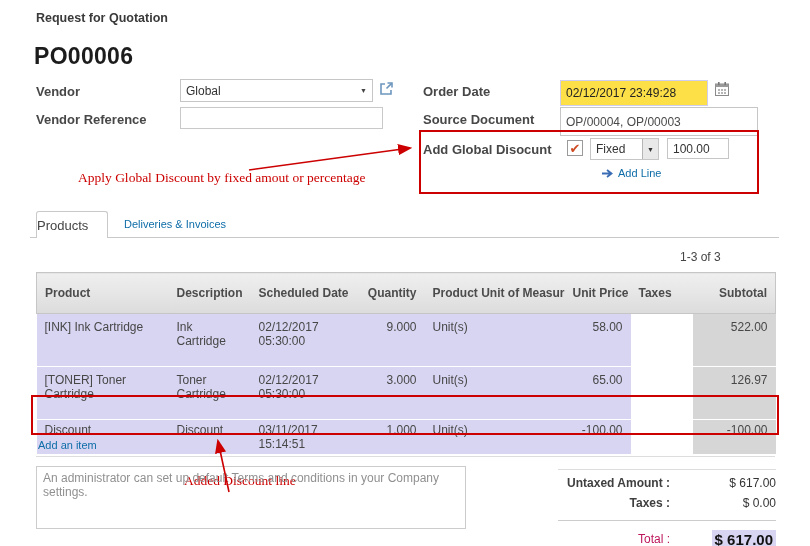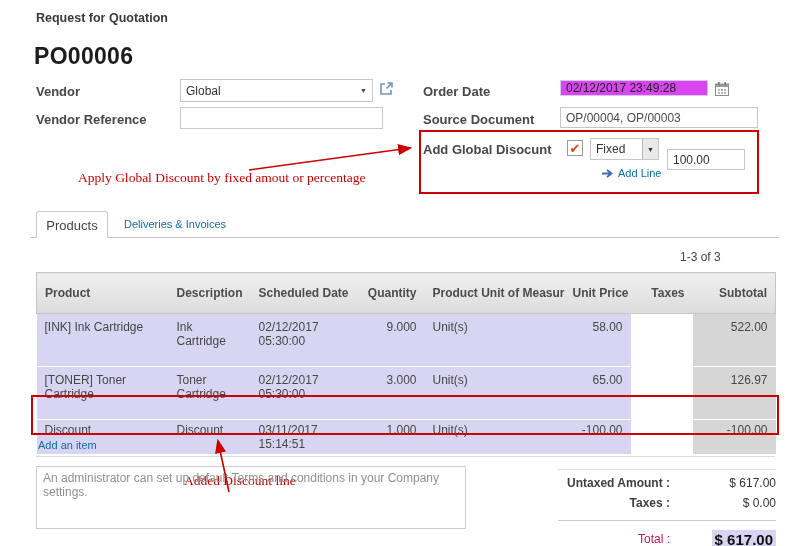--- a/index.html
+++ b/index.html
@@ -23,60 +23,60 @@
   #docNum  { left:34px; top:43px; font-size:23px; font-weight:bold; color:#1c1c1c; letter-spacing:0.3px; }
 
   #vendorLbl { left:36px; top:84px; }
   #vendorSel { left:180px; top:79px; width:193px; height:23px; }
   #extIcon   { left:379px; top:81px; cursor:pointer; }
   #vendorRefLbl { left:36px; top:112px; }
   #vendorRefInput { position:absolute; left:180px; top:107px; width:203px; height:22px;
     border:1px solid #c9c9c9; font-size:12px; padding:0 4px; font-family:inherit; }
 
   #orderDateLbl { left:423px; top:84px; }
-  #orderDateField { left:560px; top:80px; width:148px; height:16px; background:#d946ef; border-color:#cfccee; color:#222; }
+  #orderDateField { left:560px; top:80px; width:148px; height:26px; background:#fde047; border-color:#cfccee; color:#222; }
   #calIcon { left:714px; top:81px; cursor:pointer; }
   #sourceLbl { left:423px; top:112px; }
-  #sourceField { left:560px; top:107px; width:198px; height:21px; color:#4a4a4a; }
+  #sourceField { left:560px; top:107px; width:198px; height:29px; color:#4a4a4a; }
 
   #discountLbl { left:423px; top:142px; }
   #checkbox { left:567px; top:140px; width:16px; height:16px; border:1px solid #9a9a9a; background:#fff;
     position:absolute; display:flex; align-items:center; justify-content:center; cursor:pointer; }
   #checkbox .chk { color:#ce4a22; font-size:13px; font-weight:bold; line-height:1; }
   #fixedSel { left:590px; top:138px; width:69px; height:22px; padding:0 0 0 5px; }
   #fixedSel .caretbox { margin-left:auto; width:16px; height:100%; border-left:1px solid #b5b5b5;
     background:#e9e9e9; display:flex; align-items:center; justify-content:center; font-size:7px; color:#333; }
-  #amountField { left:667px; top:138px; width:78px; height:21px;margin-top:11px; }
+  #amountField { left:667px; top:138px; width:62px; height:21px; }
   #addLine { left:601px; top:167px; display:flex; align-items:center; gap:4px; }
 
   #redRect1 { left:419px; top:130px; width:340px; height:64px; }
   #note1 { left:78px; top:170px; }
 
   #tabLine { left:30px; top:237px; width:749px; border-top:1px solid #c9c9c9; }
   #tabProducts { left:36px; top:211px; width:72px; height:27px; background:#fff; border:1px solid #c9c9c9;
-    border-bottom:none; border-radius:3px 3px 0 0; display:flex; align-items:center; justify-content:center;
+    border-bottom:none; border-radius:3px 3px 0 0; display:flex; align-items:center; justify-content:flex-start;
     font-size:13px; color:#444; z-index:2; cursor:pointer; }
   #tabDeliveries { left:124px; top:218px; }
 
   #pager { left:680px; top:250px; width:95px; text-align:left; font-size:12px; color:#444; }
 
   #linesTable { position:absolute; left:36px; top:272px; width:739px; border-collapse:collapse;
     table-layout:fixed; font-size:12px; }
   #linesTable th {
     background:linear-gradient(#efefef,#dcdcdc); color:#4c4c4c; font-size:12px; font-weight:bold;
     height:41px; padding:0 8px; text-align:left; white-space:nowrap; overflow:hidden;
     border-top:1px solid #c6c6c6; border-bottom:1px solid #c6c6c6; cursor:pointer; }
   #linesTable th:first-child { border-left:1px solid #c6c6c6; }
   #linesTable th:last-child  { border-right:1px solid #c6c6c6; }
   #linesTable td { background:#d8d5f2; color:#474747; vertical-align:top;
     padding:6px 8px 18px; border-bottom:1px solid #fff; cursor:pointer; }
   #linesTable td.tax { background:#fff; }
   #linesTable td.sub { background:#d6d6d6; }
   #linesTable .num, #linesTable th.num { text-align:right; }
-  #linesTable th.ctr { text-align:right; }
+  #linesTable th.ctr { text-align:left; }
   #linesTable tr.compact td { padding-top:3px; padding-bottom:3px; }
 
   #addItemRow { left:36px; top:433px; width:739px; height:24px; border-bottom:1px solid #ddd;
     position:absolute; display:flex; align-items:center; padding:0 2px; }
   #redRect2 { left:31px; top:395px; width:748px; height:40px; }
   #note2 { left:184px; top:473px; }
 
   #notesBox { position:absolute; left:36px; top:466px; width:430px; height:63px; border:1px solid #ccc;
     padding:4px 6px; font-size:12px; color:#909090; cursor:text; }
 

